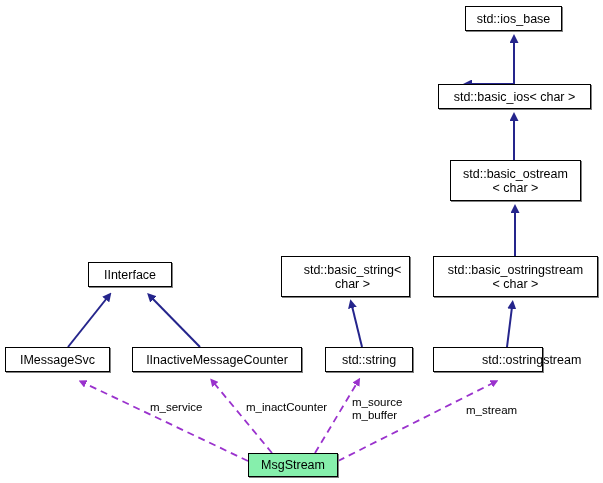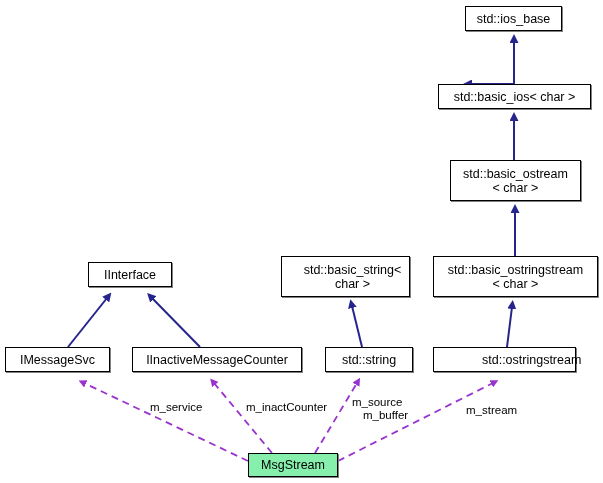--- a/index.html
+++ b/index.html
@@ -102,21 +102,21 @@
   <div class="node" style="left:450px; top:160px; width:131px; height:41px;">
     <span class="node-label">std::basic_ostream
 &lt; char &gt;</span>
   </div>
 
   <div class="node" style="left:433px; top:256px; width:165px; height:41px;">
     <span class="node-label">std::basic_ostringstream
 &lt; char &gt;</span>
   </div>
 
-  <div class="node" style="left:433px; top:347px; width:143px; height:25px;padding-left:48px;">
+  <div class="node" style="left:433px; top:347px; width:110px; height:25px;padding-left:48px;">
     <span class="node-label">std::ostringstream</span>
   </div>
 
   <div class="node" style="left:281px; top:256px; width:129px; height:41px;padding-left:14px;">
     <span class="node-label">std::basic_string&lt;
 char &gt;</span>
   </div>
 
   <div class="node" style="left:325px; top:347px; width:88px; height:25px;">
     <span class="node-label">std::string</span>
@@ -137,17 +137,17 @@
   <div class="node highlight" style="left:248px; top:453px; width:90px; height:24px;">
     <span class="node-label">MsgStream</span>
   </div>
 
   <div class="edge-label" style="left:150px; top:401px;">m_service</div>
 
   <div class="edge-label" style="left:246px; top:401px;">m_inactCounter</div>
 
   <div class="edge-label" style="left:352px; top:396px;">m_source</div>
 
-  <div class="edge-label" style="left:352px; top:409px;padding-left:11px;">m_buffer</div>
+  <div class="edge-label" style="left:341px; top:409px;padding-left:11px;">m_buffer</div>
 
   <div class="edge-label" style="left:466px; top:404px;">m_stream</div>
 
 </div>
 
 </body></html>

